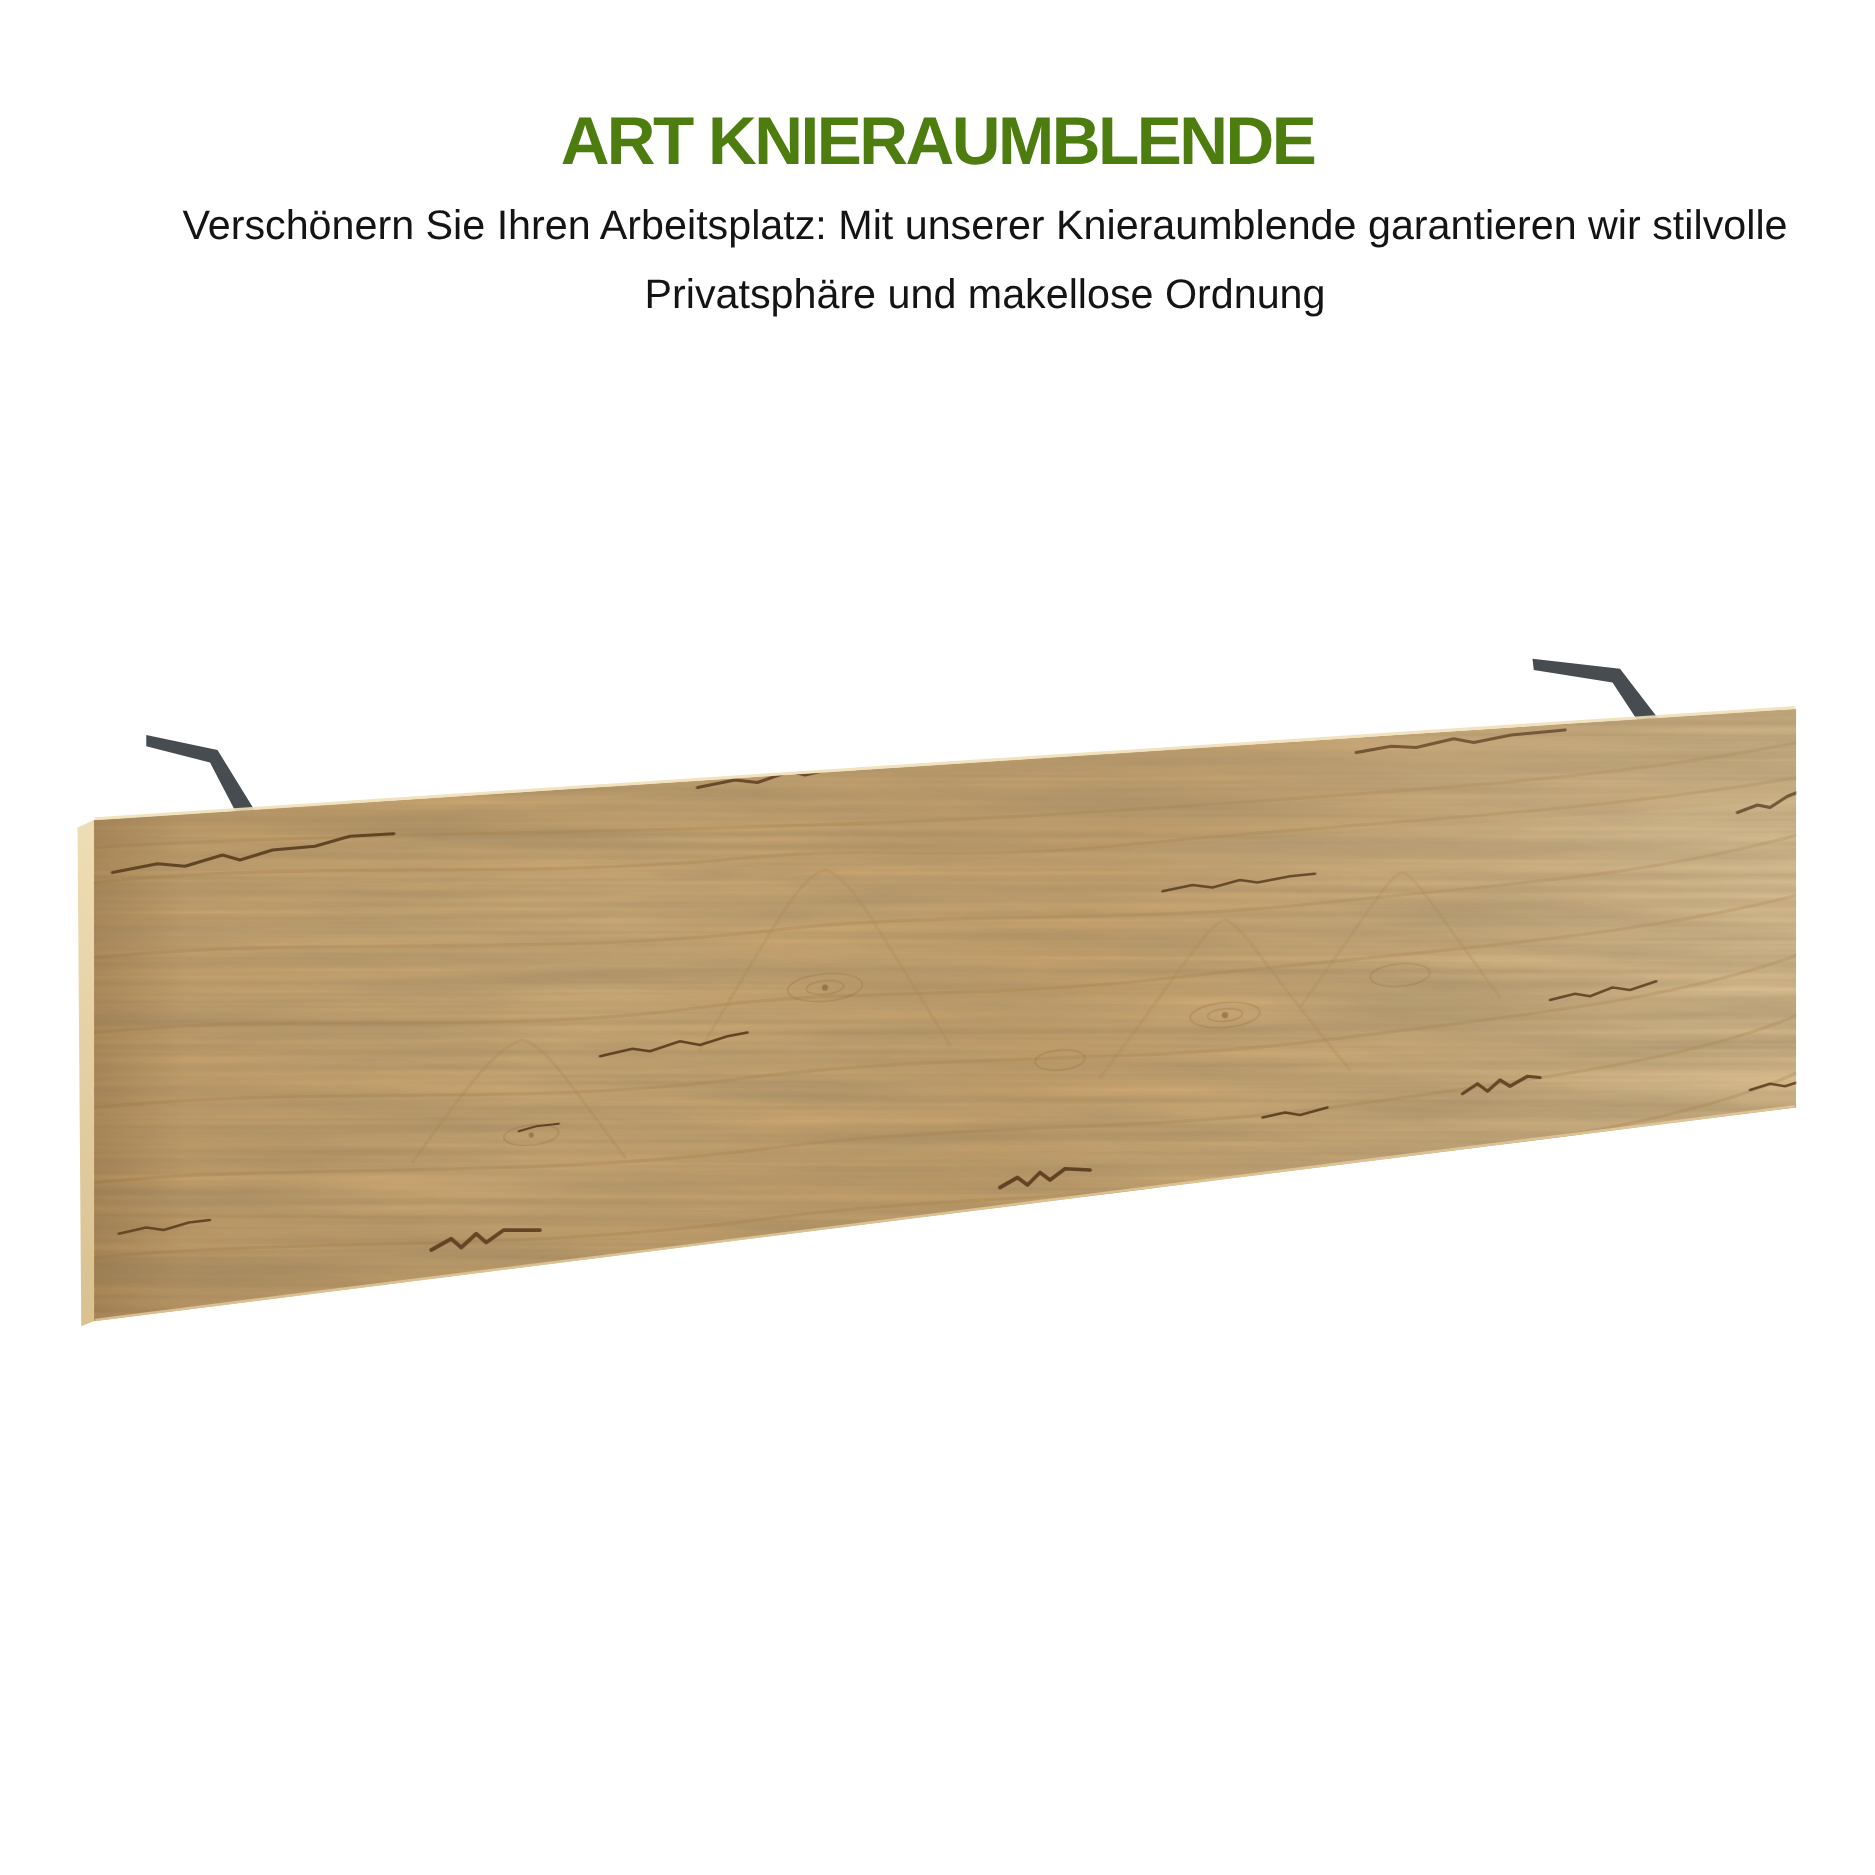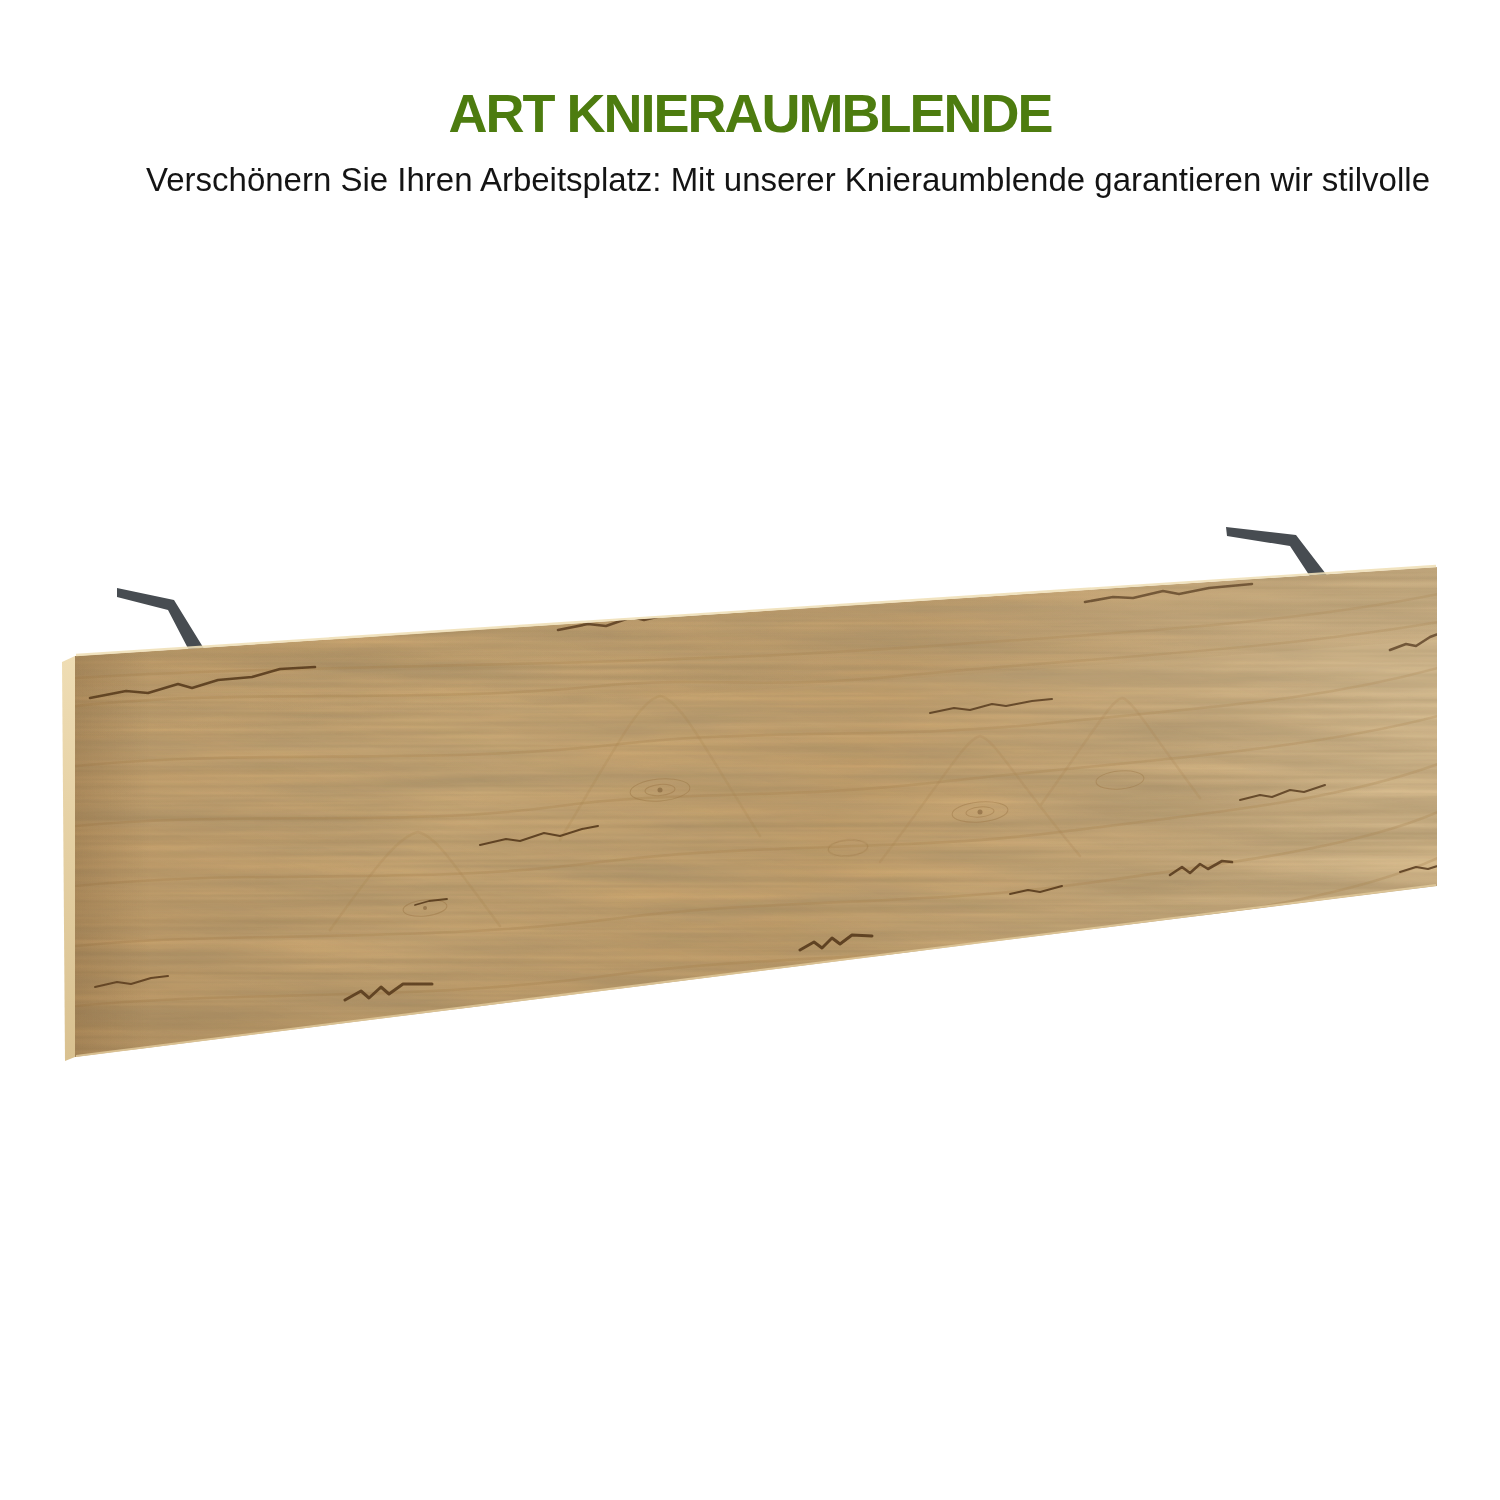--- a/index.html
+++ b/index.html
@@ -156,16 +156,16 @@
       </g>
 
       <line x1="76" y1="655" x2="1436" y2="566" stroke="#f0e0b8" stroke-width="2.4" opacity="0.9"></line>
 
       <line x1="76" y1="1056" x2="1436" y2="885" stroke="#e3cc9e" stroke-width="2" opacity="0.8"></line>
     </g>
   </svg>
 
   <div class="header">
     <h1 class="title">ART KNIERAUMBLENDE</h1>
-    <p class="subtitle"><span>Verschönern Sie Ihren Arbeitsplatz: Mit unserer Knieraumblende garantieren wir stilvolle</span><br></p>
+    <p class="subtitle"><span>Verschönern Sie Ihren Arbeitsplatz: Mit unserer Knieraumblende garantieren wir stilvolle</span><br><span>Privatsphäre und makellose Ordnung</span></p>
   </div>
 
 </div>
 
 </body></html>

